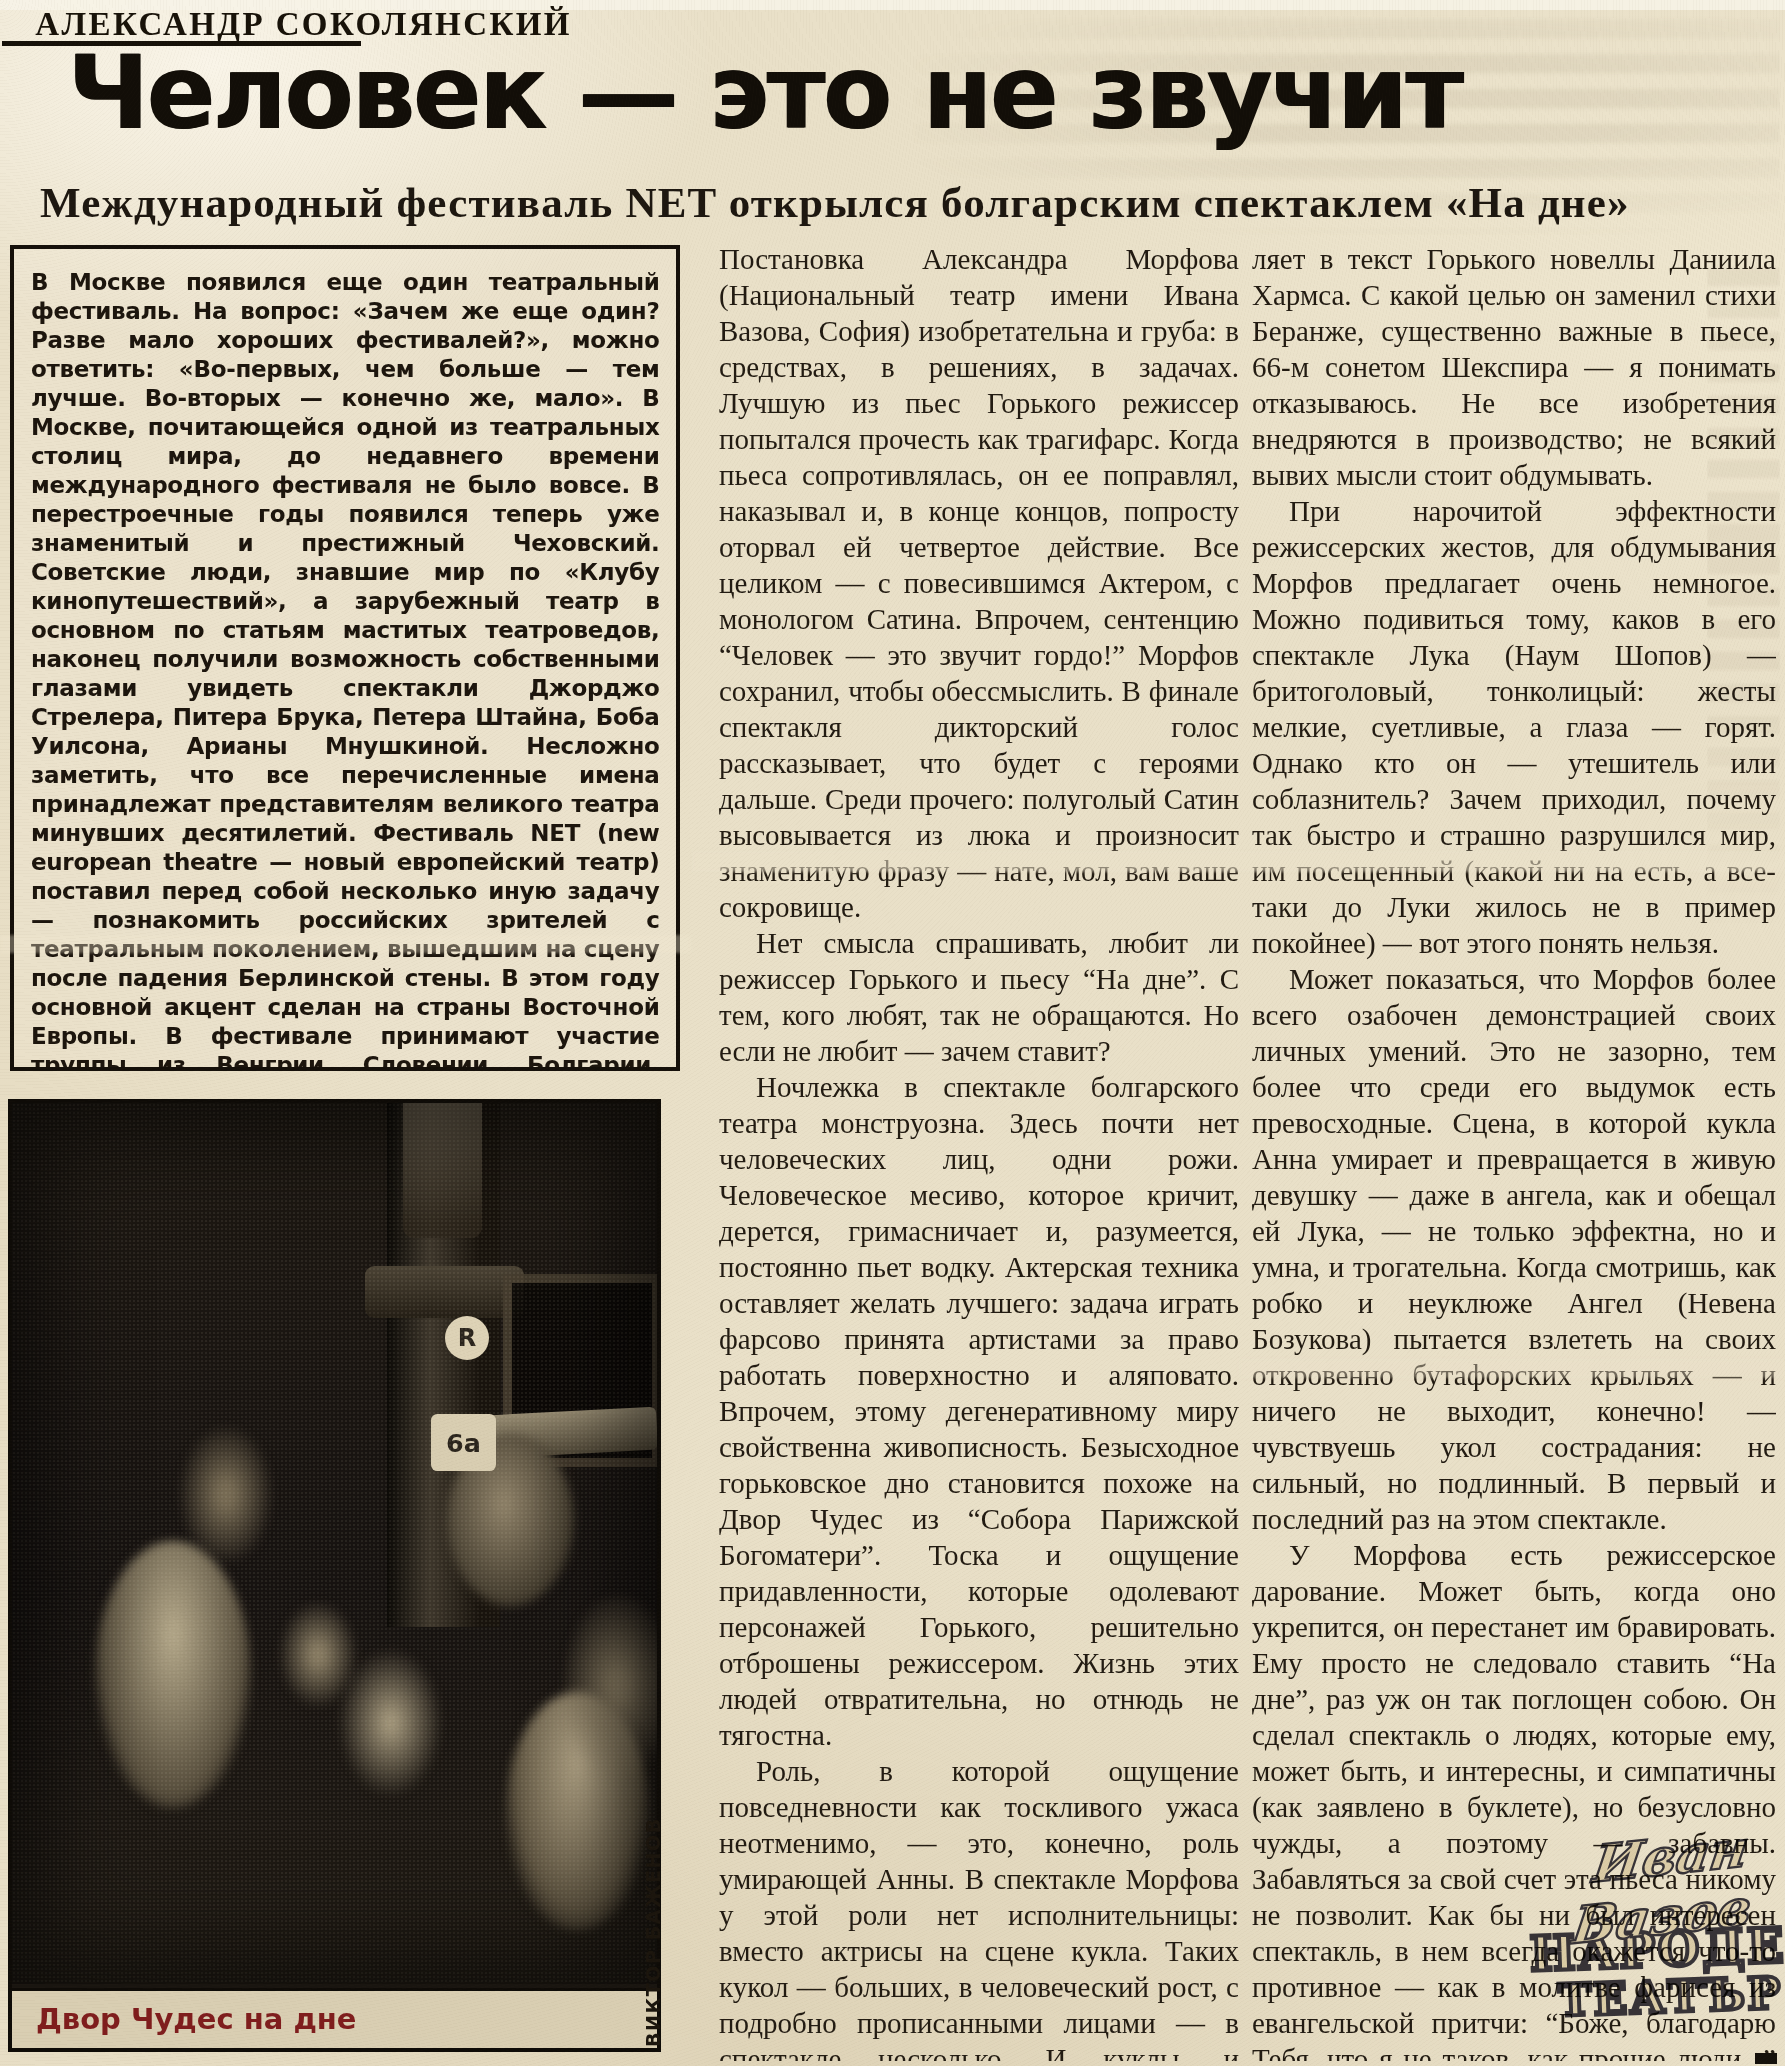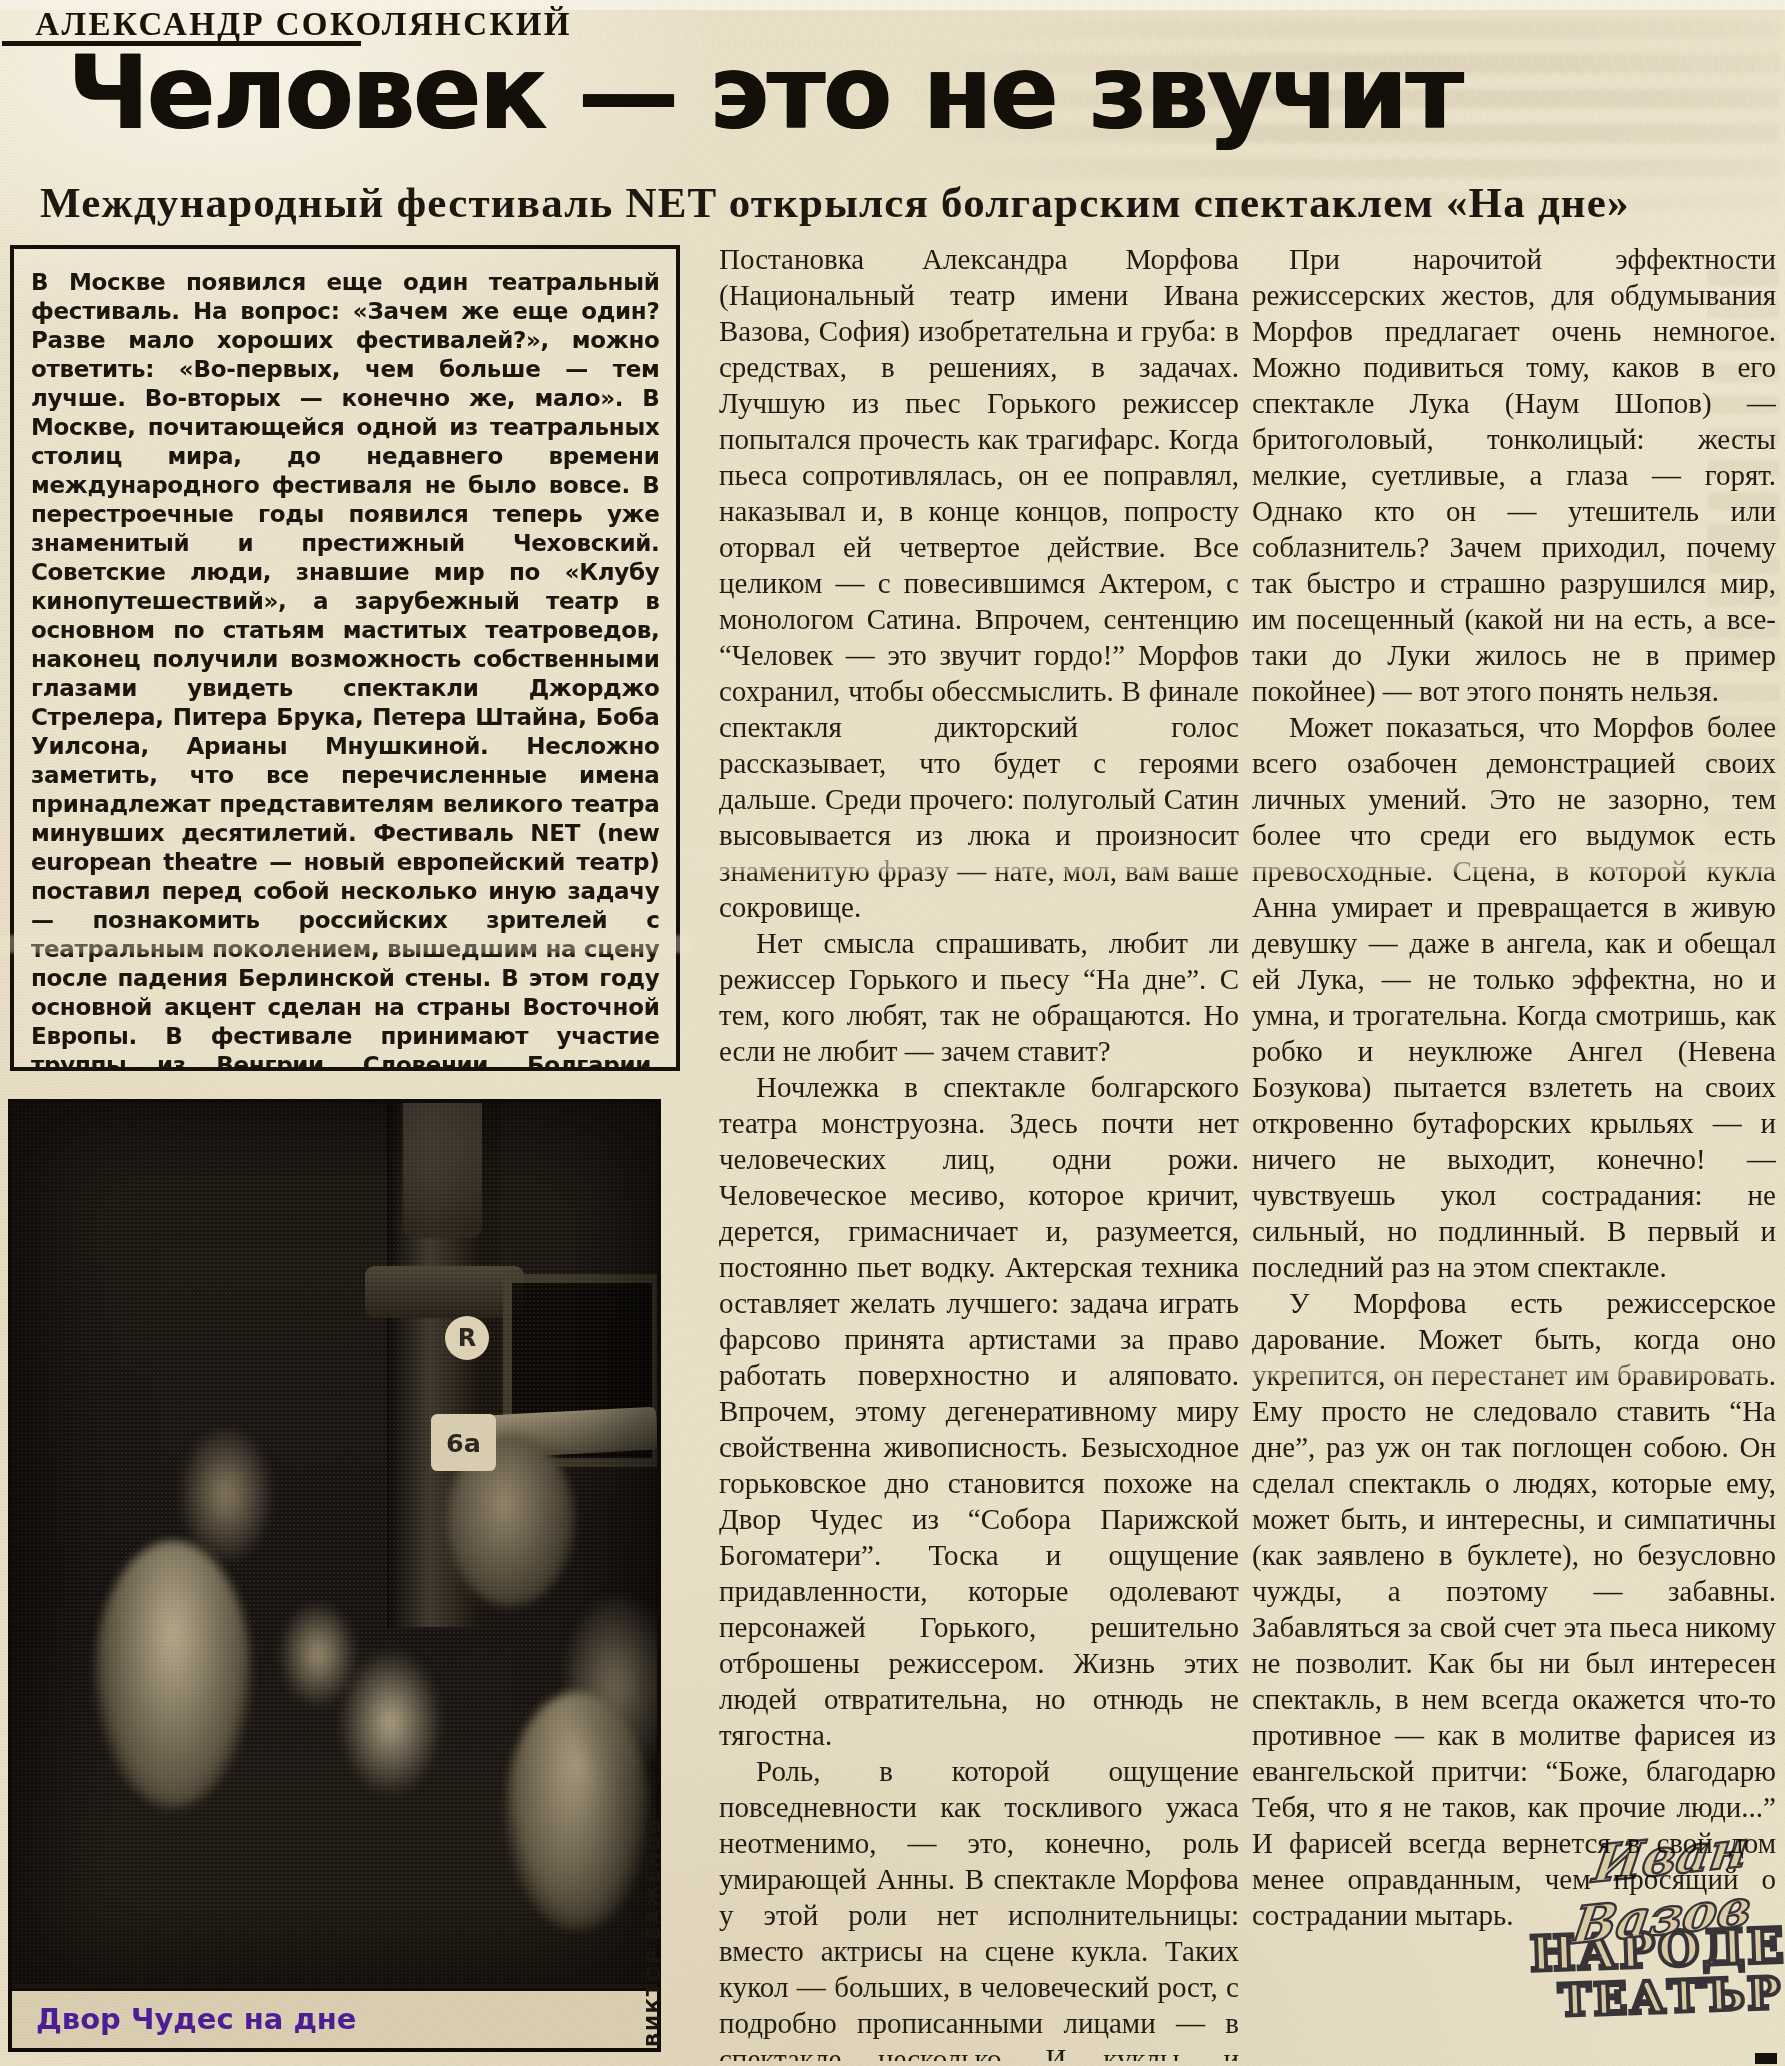--- a/index.html
+++ b/index.html
@@ -132,21 +132,21 @@
   .halftone{
     left:0;top:0;width:645px;height:881px;
     background-image:radial-gradient(rgba(238,228,198,.08) 0.8px, transparent 1.3px);
     background-size:4px 4px;
   }
   .vignette{left:0;top:0;width:645px;height:881px;box-shadow:inset 0 0 95px 32px rgba(0,0,0,.55);}
   .photo-caption{
     position:absolute;left:0;bottom:0;width:645px;height:60px;
     background:#d9ceb2;border-top:3.2px solid #0e0b07;box-sizing:border-box;
     font-family:"DejaVu Sans","Liberation Sans",sans-serif;font-weight:700;
-    font-size:29px;line-height:57px;padding-left:24px;color:#4c1d95;
+    font-size:29px;line-height:57px;padding-left:24px;color:#7f1d1d;
   }
   .photo-credit{position:absolute;left:664px;top:2047px;width:0;height:0;}
   .photo-credit span{
     position:absolute;left:0;bottom:0;transform-origin:0 100%;transform:rotate(-90deg);
     white-space:nowrap;
     font-family:"DejaVu Sans","Liberation Sans",sans-serif;font-weight:700;
     font-size:19px;letter-spacing:1.6px;color:#1b150d;
   }
 
   
@@ -240,20 +240,21 @@
   </div>
 
   <section class="col col-1">
     <p>Постановка Александра Морфова (Национальный театр имени Ивана Вазова, София) изобретательна и груба: в средствах, в решениях, в задачах. Лучшую из пьес Горького режиссер попытался прочесть как трагифарс. Когда пьеса сопротивлялась, он ее поправлял, наказывал и, в конце концов, попросту оторвал ей четвертое действие. Все целиком — с повесившимся Актером, с монологом Сатина. Впрочем, сентенцию “Человек — это звучит гордо!” Морфов сохранил, чтобы обессмыслить. В финале спектакля дикторский голос рассказывает, что будет с героями дальше. Среди прочего: полуголый Сатин высовывается из люка и произносит знаменитую фразу — нате, мол, вам ваше сокровище.</p>
     <p class="ind">Нет смысла спрашивать, любит ли режиссер Горького и пьесу “На дне”. С тем, кого любят, так не обращаются. Но если не любит — зачем ставит?</p>
     <p class="ind">Ночлежка в спектакле болгарского театра монструозна. Здесь почти нет человеческих лиц, одни рожи. Человеческое месиво, которое кричит, дерется, гримасничает и, разумеется, постоянно пьет водку. Актерская техника оставляет желать лучшего: задача играть фарсово принята артистами за право работать поверхностно и аляповато. Впрочем, этому дегенеративному миру свойственна живописность. Безысходное горьковское дно становится похоже на Двор Чудес из “Собора Парижской Богоматери”. Тоска и ощущение придавленности, которые одолевают персонажей Горького, решительно отброшены режиссером. Жизнь этих людей отвратительна, но отнюдь не тягостна.</p>
     <p class="ind">Роль, в которой ощущение повседневности как тоскливого ужаса неотменимо, — это, конечно, роль умирающей Анны. В спектакле Морфова у этой роли нет исполнительницы: вместо актрисы на сцене кукла. Таких кукол — больших, в человеческий рост, с подробно прописанными лицами — в спектакле несколько. И куклы, и утрированный грим, и причудливый антураж нужны, чтобы подтвердить основополагающую абсурдность человеческого существования. С той же целью, видимо, режиссер вкрап-</p>
   </section>
 
   <section class="col col-2">
+    <p>ляет в текст Горького новеллы Даниила Хармса. С какой целью он заменил стихи Беранже, существенно важные в пьесе, 66-м сонетом Шекспира — я понимать отказываюсь. Не все изобретения внедряются в производство; не всякий вывих мысли стоит обдумывать.</p>
     <p class="ind">При нарочитой эффектности режиссерских жестов, для обдумывания Морфов предлагает очень немногое. Можно подивиться тому, каков в его спектакле Лука (Наум Шопов) — бритоголовый, тонколицый: жесты мелкие, суетливые, а глаза — горят. Однако кто он — утешитель или соблазнитель? Зачем приходил, почему так быстро и страшно разрушился мир, им посещенный (какой ни на есть, а все-таки до Луки жилось не в пример покойнее) — вот этого понять нельзя.</p>
     <p class="ind">Может показаться, что Морфов более всего озабочен демонстрацией своих личных умений. Это не зазорно, тем более что среди его выдумок есть превосходные. Сцена, в которой кукла Анна умирает и превращается в живую девушку — даже в ангела, как и обещал ей Лука, — не только эффектна, но и умна, и трогательна. Когда смотришь, как робко и неуклюже Ангел (Невена Бозукова) пытается взлететь на своих откровенно бутафорских крыльях — и ничего не выходит, конечно! — чувствуешь укол сострадания: не сильный, но подлинный. В первый и последний раз на этом спектакле.</p>
     <p class="ind">У Морфова есть режиссерское дарование. Может быть, когда оно укрепится, он перестанет им бравировать. Ему просто не следовало ставить “На дне”, раз уж он так поглощен собою. Он сделал спектакль о людях, которые ему, может быть, и интересны, и симпатичны (как заявлено в буклете), но безусловно чужды, а поэтому — забавны. Забавляться за свой счет эта пьеса никому не позволит. Как бы ни был интересен спектакль, в нем всегда окажется что-то противное — как в молитве фарисея из евангельской притчи: “Боже, благодарю Тебя, что я не таков, как прочие люди...” И фарисей всегда вернется в свой дом менее оправданным, чем просящий о сострадании мытарь.</p>
   </section>
 
   <div class="stamp">
     <div class="stamp-script">Иван Вазов</div>
     <div class="stamp-caps stamp-line1">НАРОДЕН</div>
     <div class="stamp-caps stamp-line2">ТЕАТЪР</div>
   </div>

